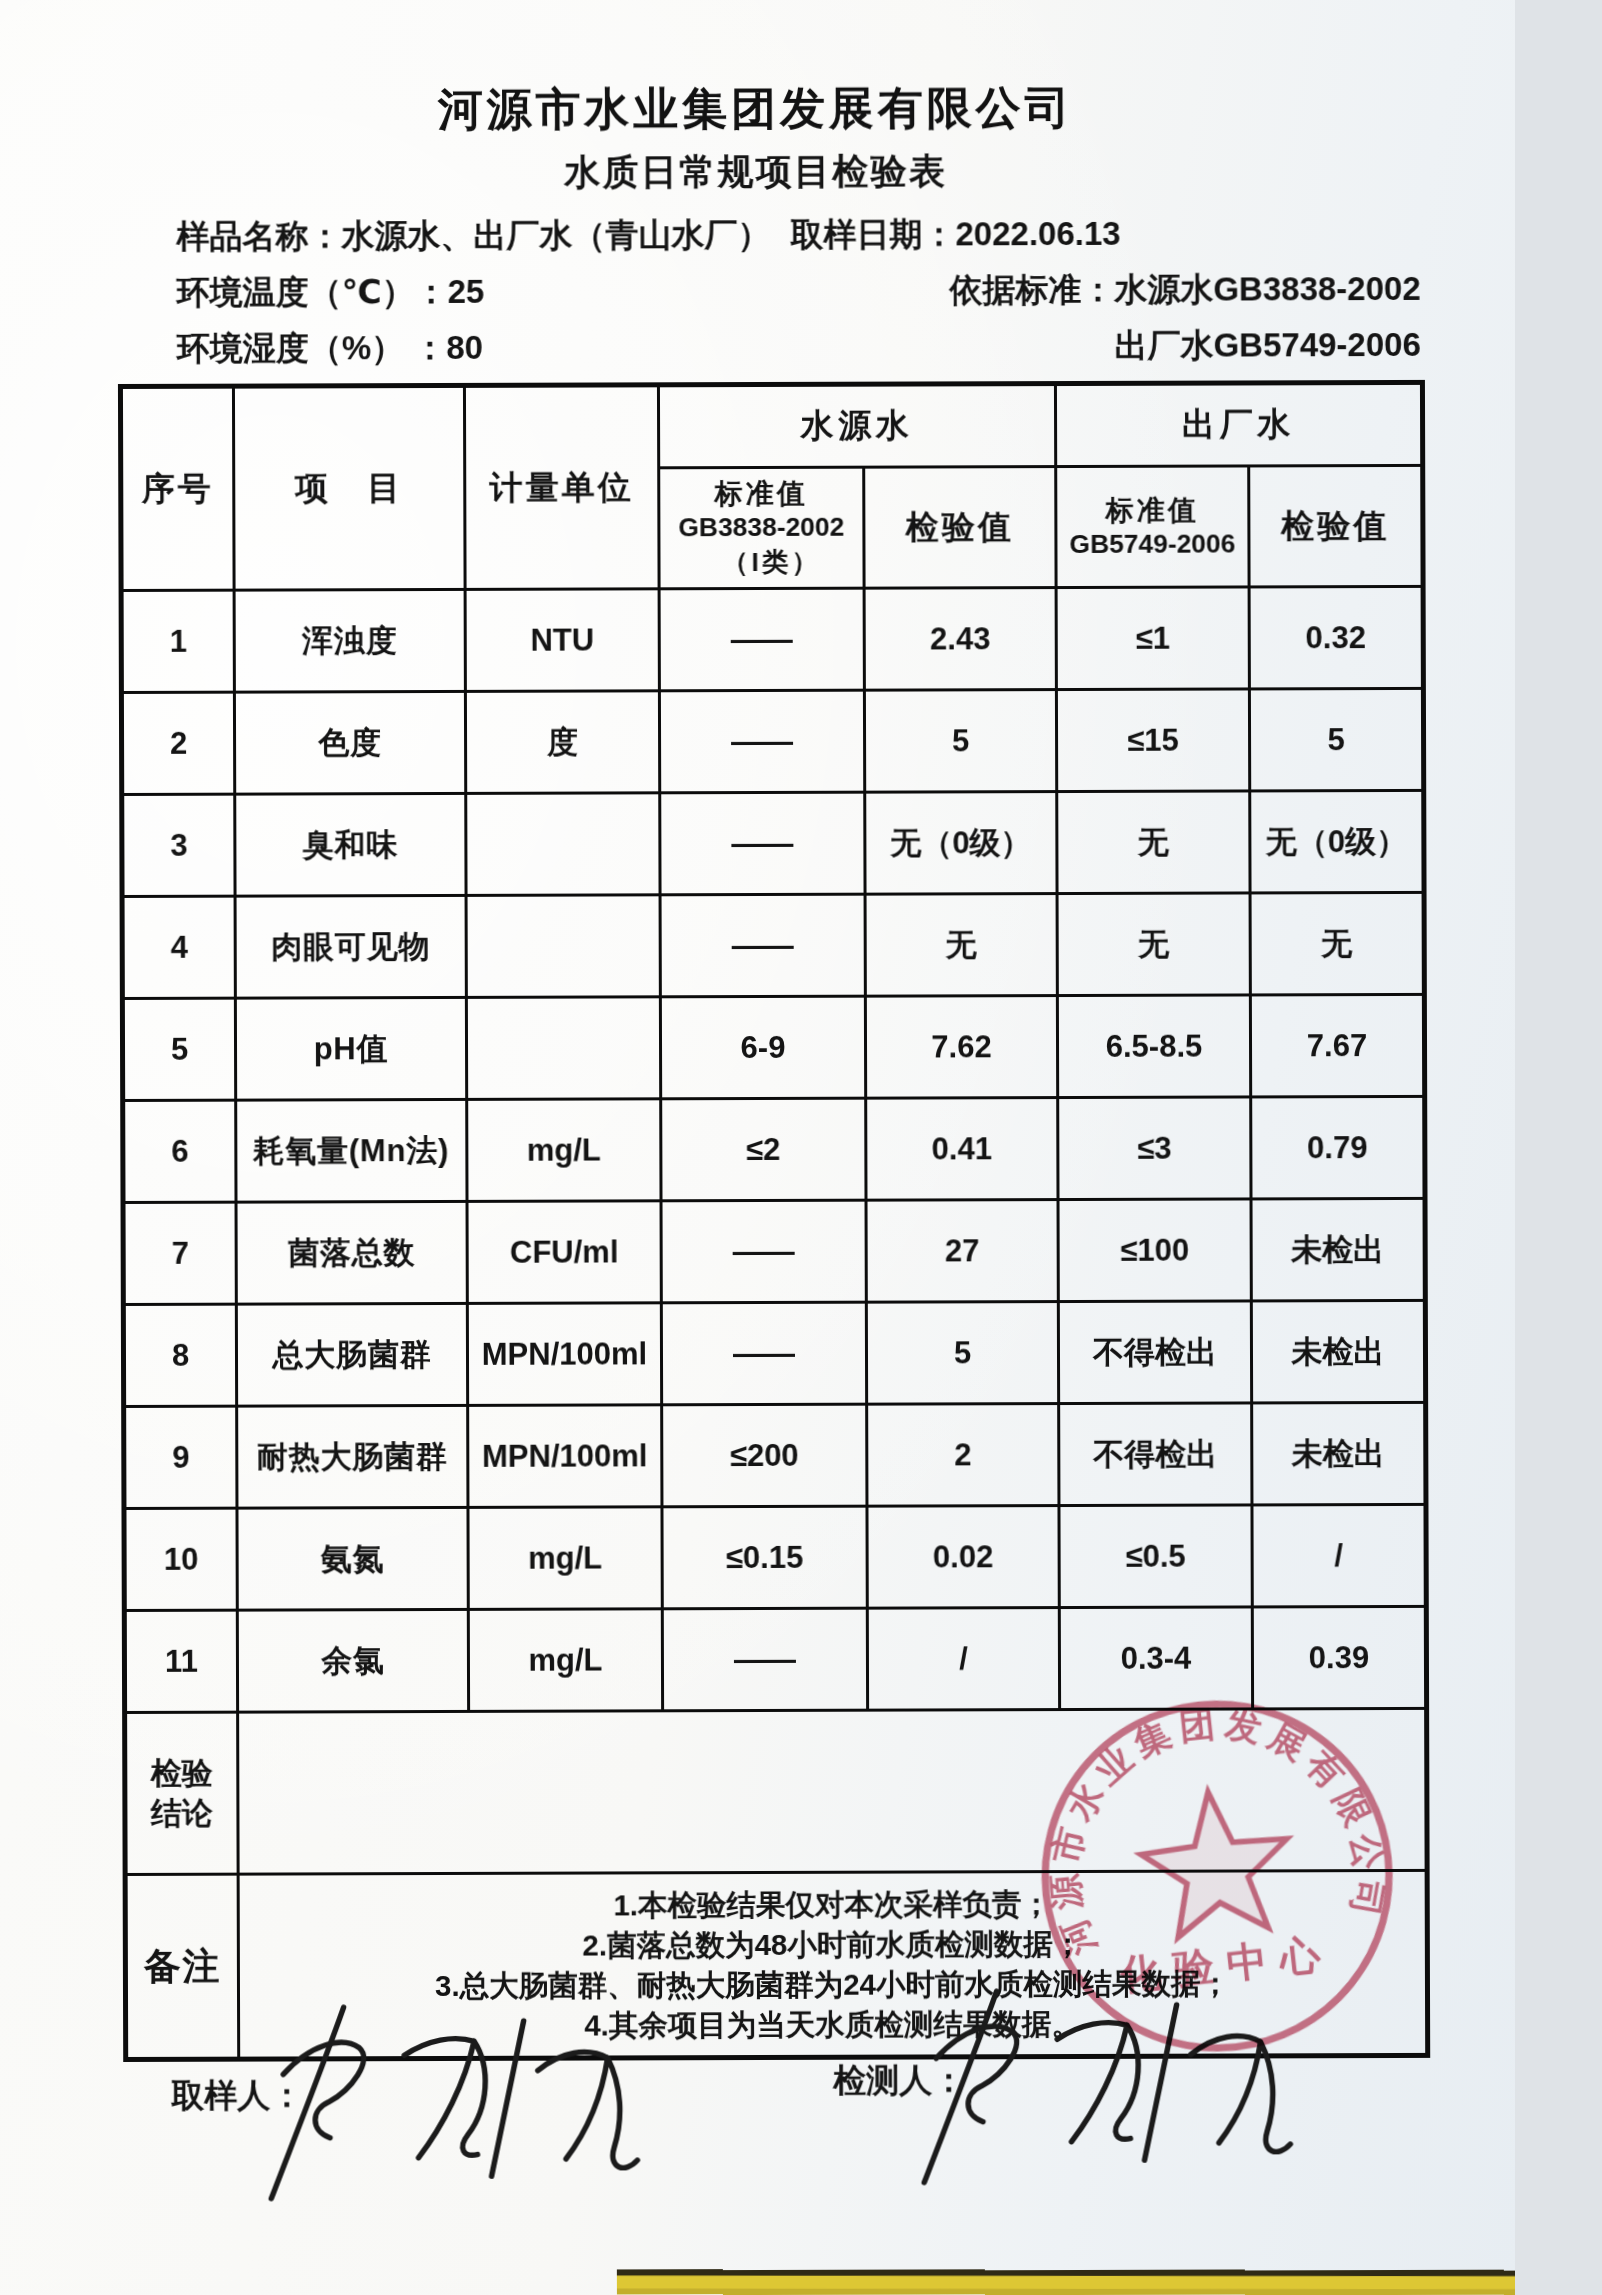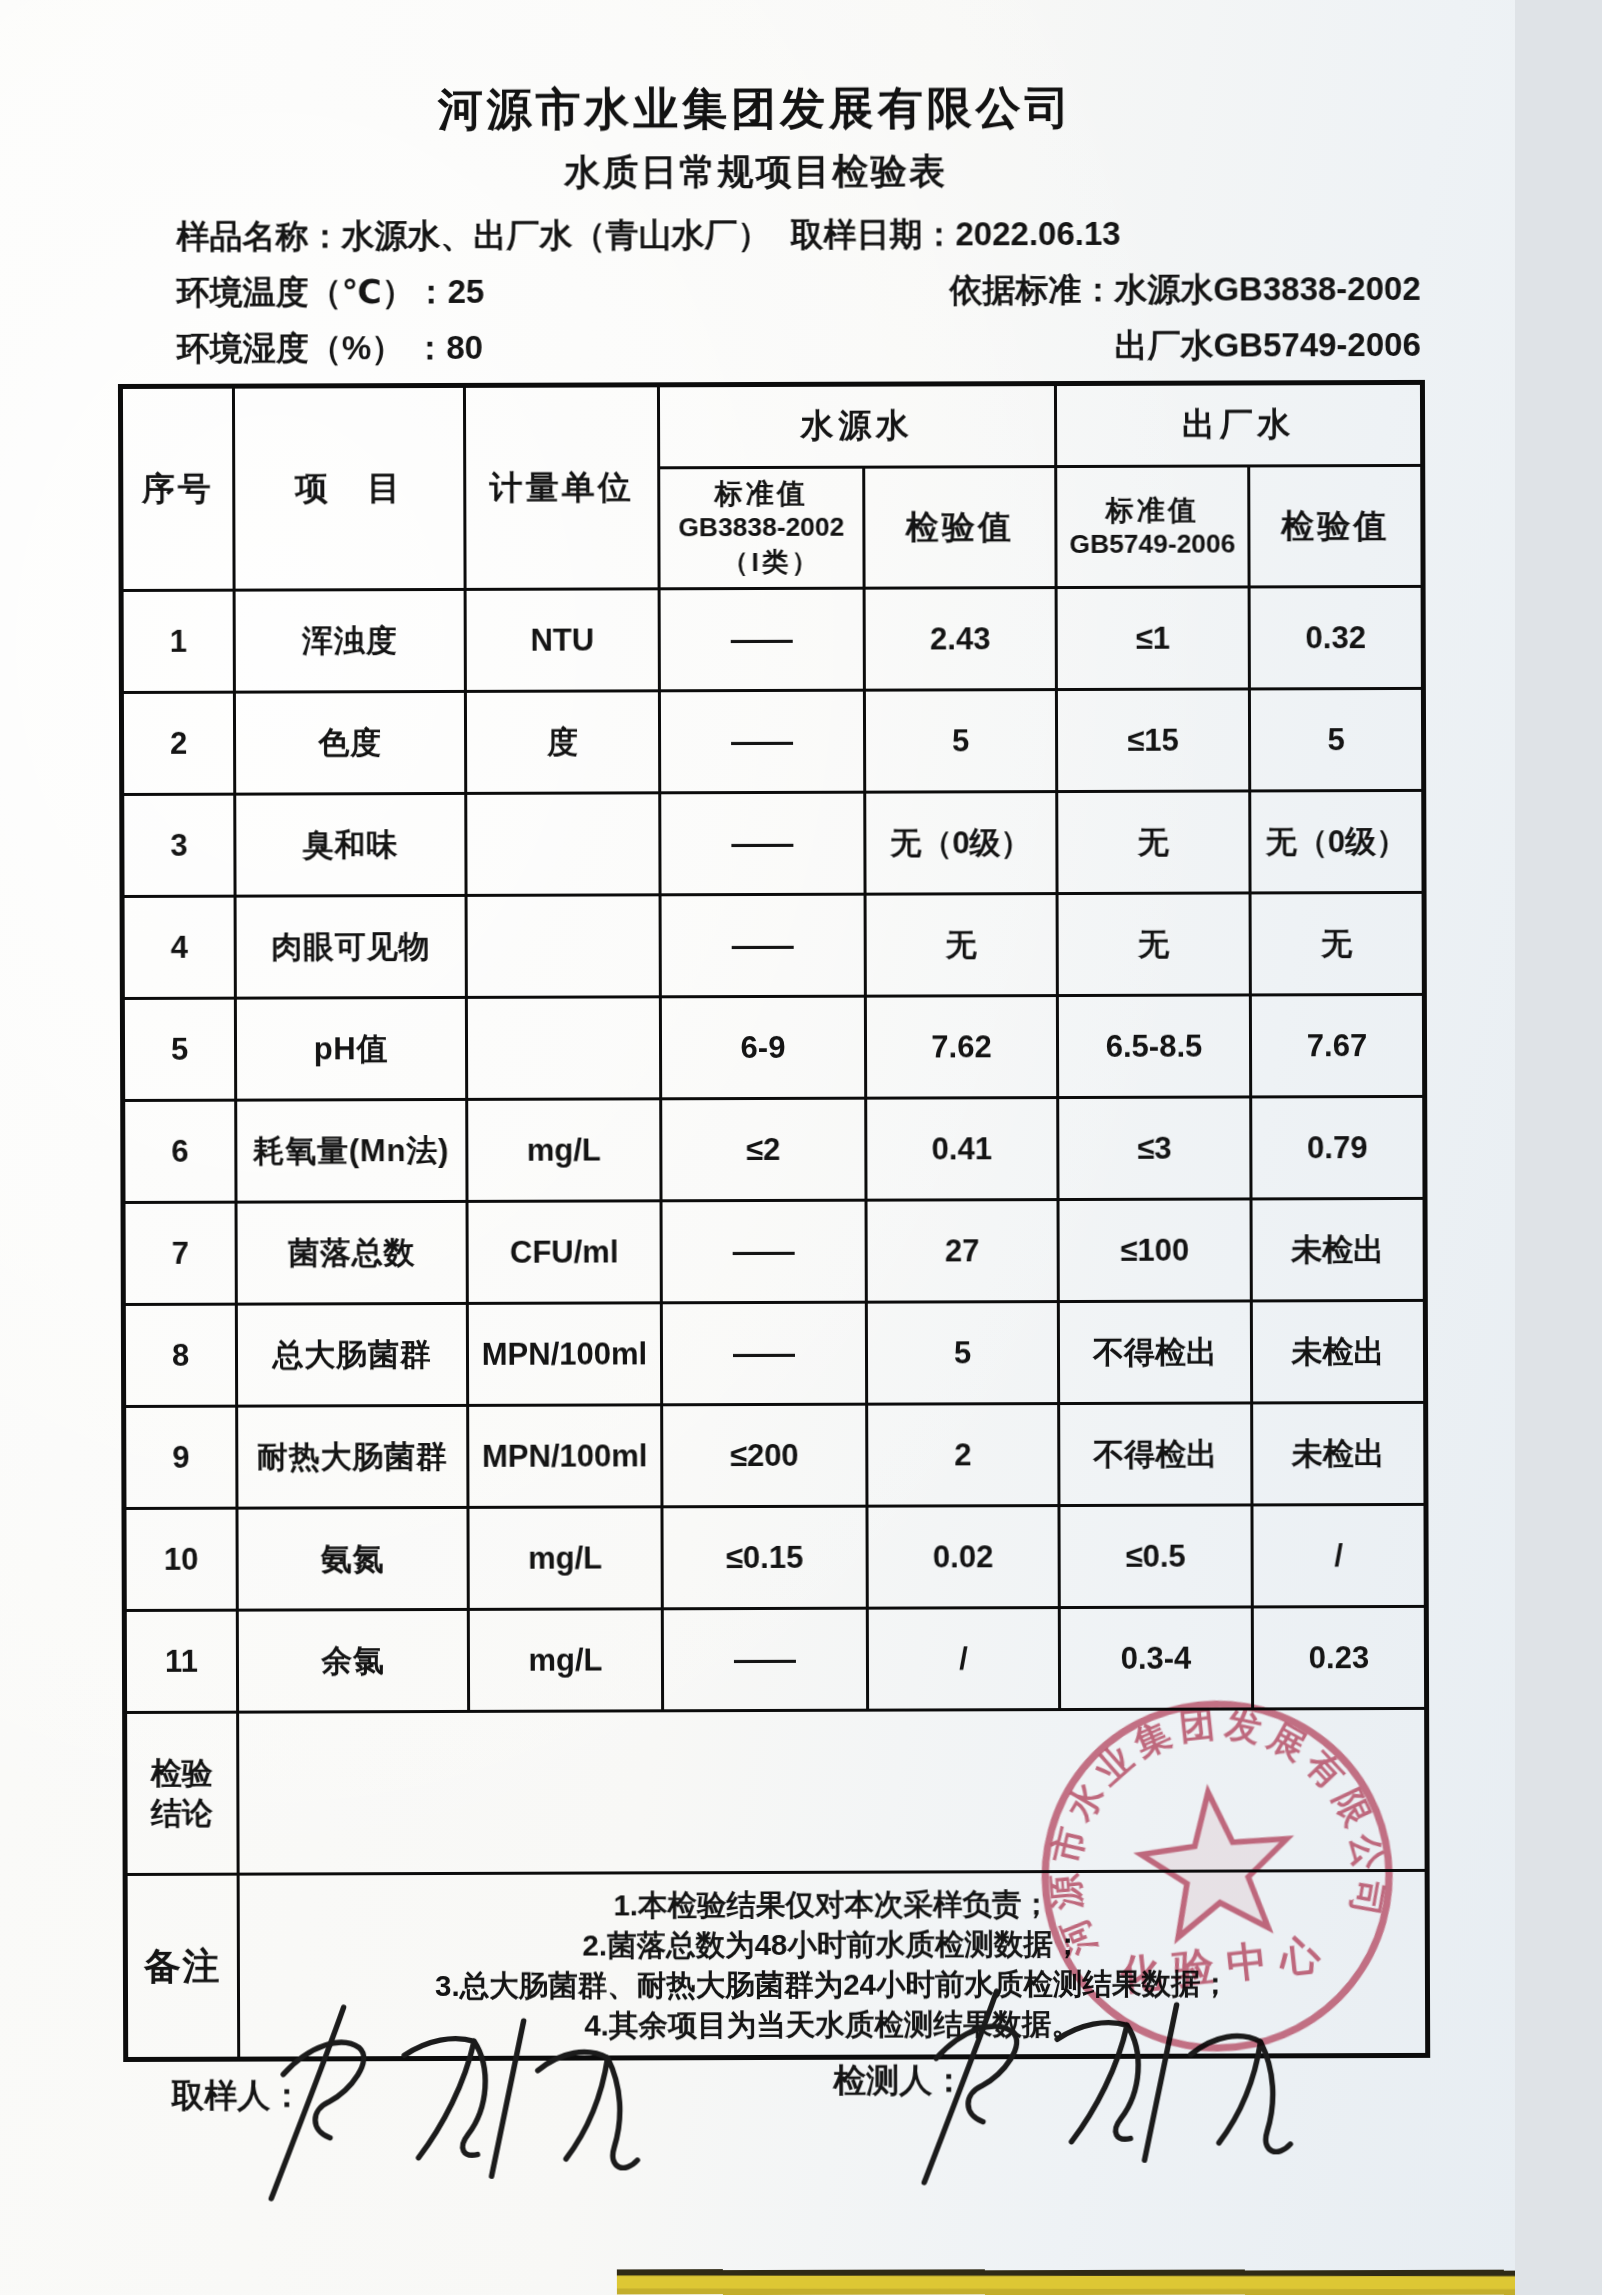--- a/index.html
+++ b/index.html
@@ -224,21 +224,21 @@
         <td class="c-fstd">≤0.5</td>
         <td class="c-fval">/</td>
       </tr>
           <tr>
         <td class="c-seq">11</td>
         <td class="c-item">余氯</td>
         <td class="c-unit">mg/L</td>
         <td class="c-sstd">——</td>
         <td class="c-sval">/</td>
         <td class="c-fstd">0.3-4</td>
-        <td class="c-fval">0.23</td>
+        <td class="c-fval">0.39</td>
       </tr>
         </tbody>
       <tbody>
         <tr class="conclusion-row">
           <td class="label-cell">检验
 结论</td>
           <td colspan="6"></td>
         </tr>
         <tr class="remark-row">
           <td class="label-cell">备注</td>

